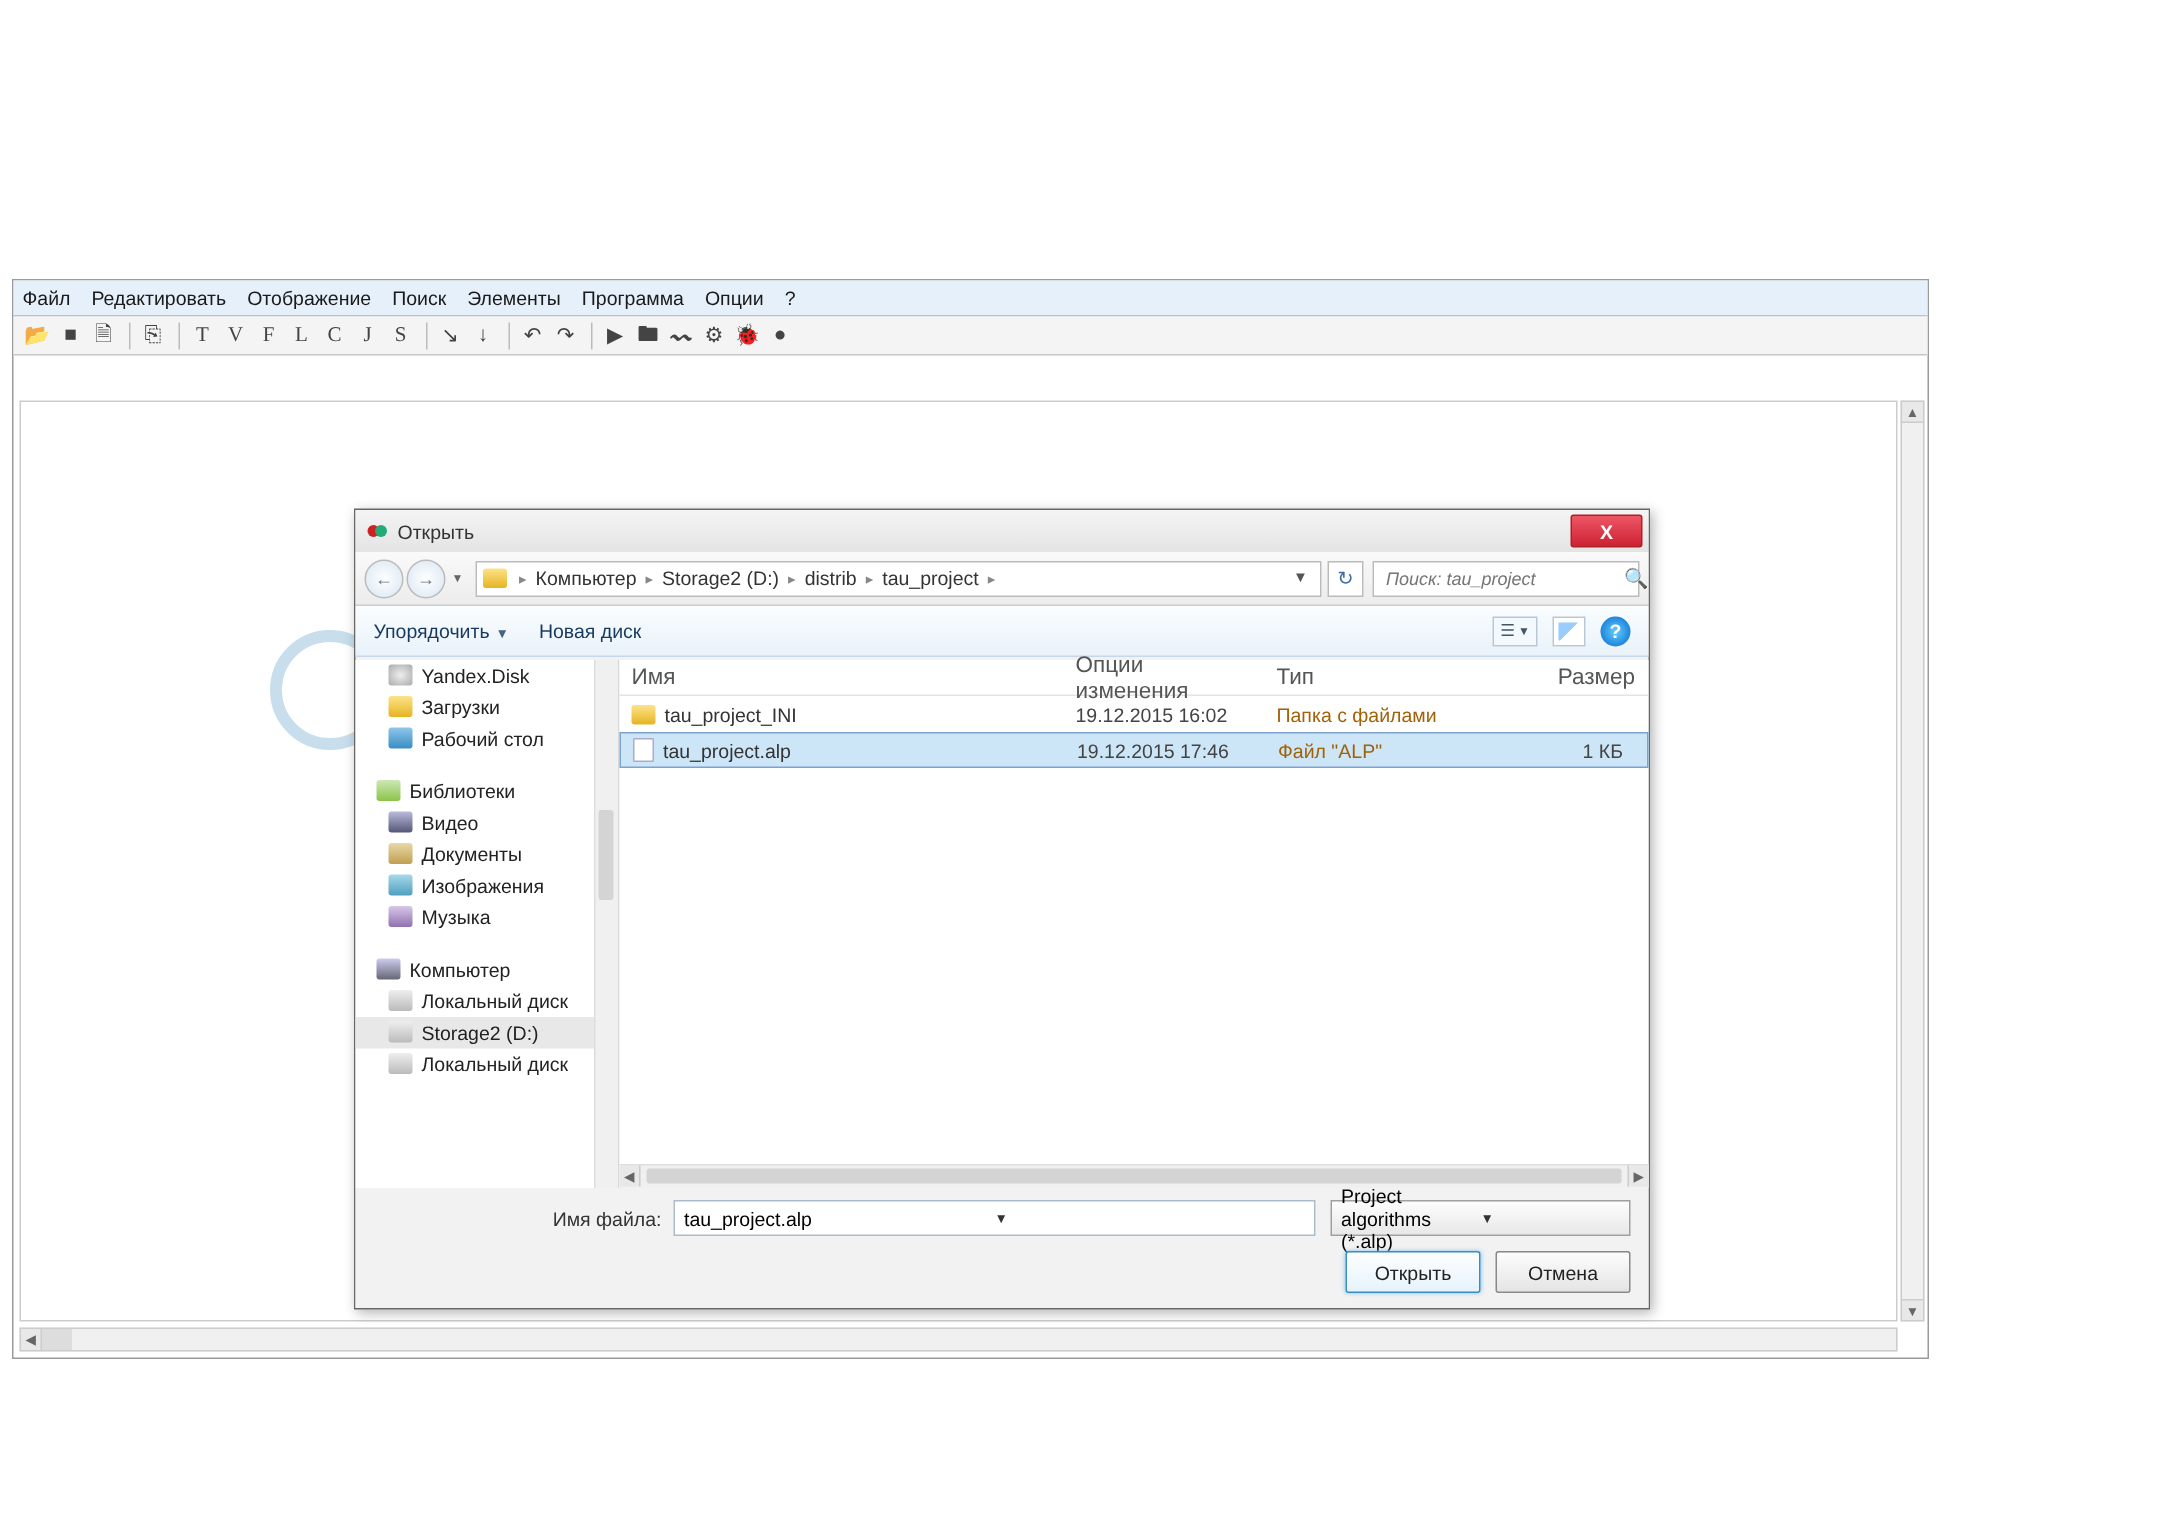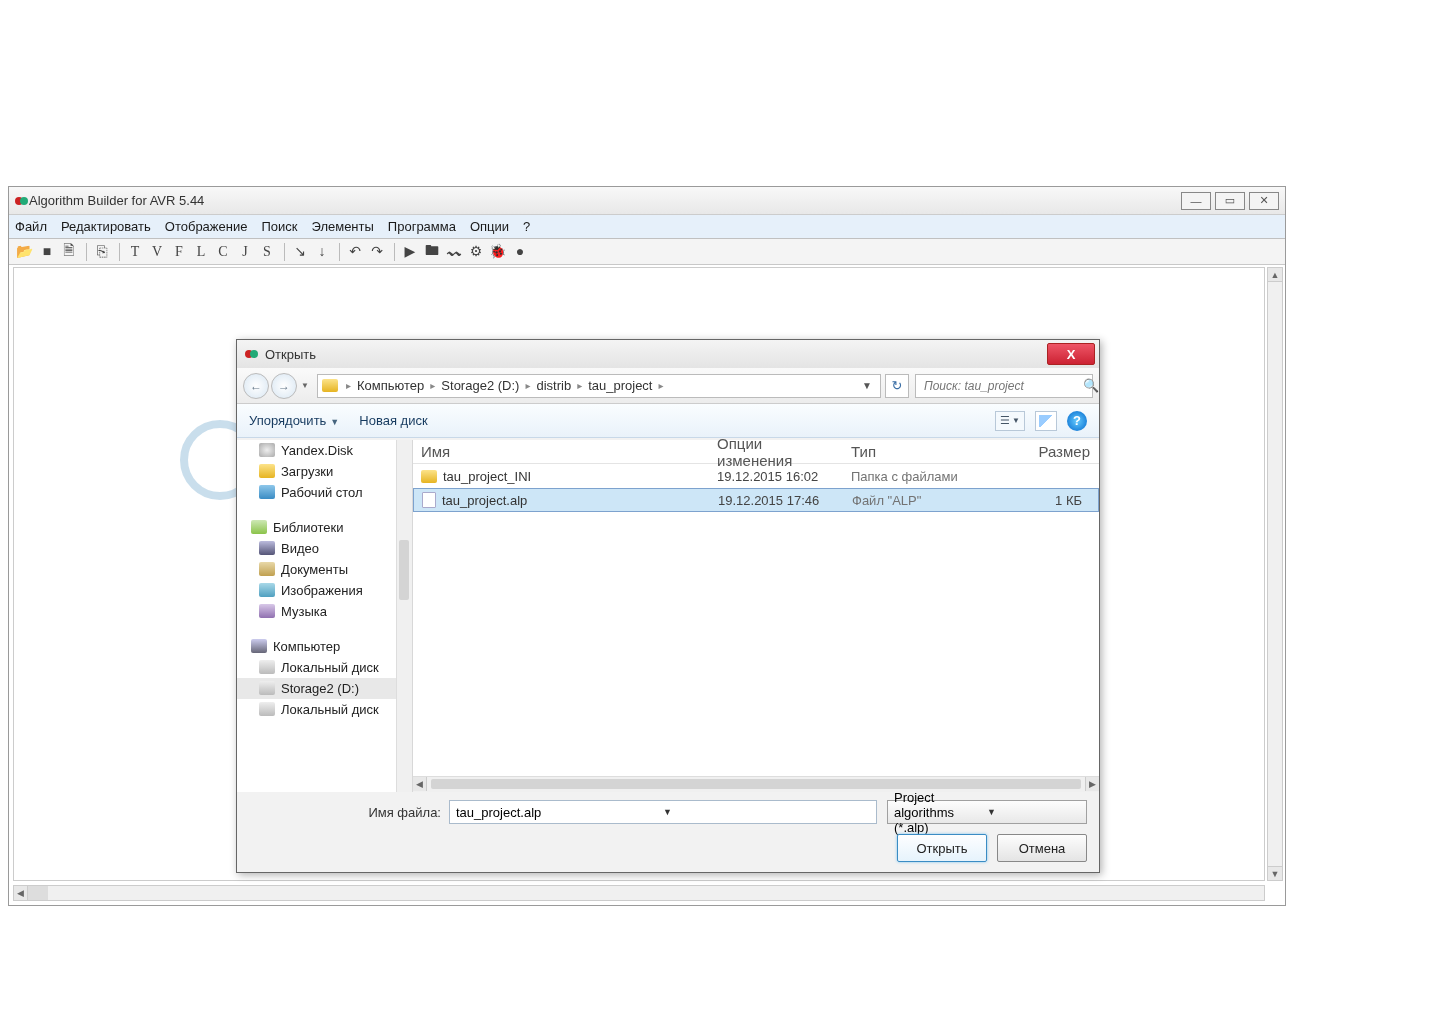--- a/index.html
+++ b/index.html
@@ -78,21 +78,21 @@
   .fl-head { height:24px; display:flex; align-items:center; border-bottom:1px solid #e4e4e4; color:#555; font-size:15px;}
   .fl-head div { padding:0 8px; border-right:1px solid transparent;}
   .col-name { width:296px; }
   .col-date { width:134px; }
   .col-type { width:134px; }
   .col-size { flex:1; text-align:right; padding-right:16px;}
   .fl-row { height:24px; display:flex; align-items:center; cursor:pointer;}
   .fl-row.sel { background:#cde6f7; border:1px solid #7da2ce; }
   .fl-row .rn { width:296px; padding-left:8px; display:flex; align-items:center;}
   .fl-row .rd { width:134px; padding-left:8px; color:#444;}
-  .fl-row .rt { width:134px; padding-left:8px; color:#737373;}
+  .fl-row .rt { width:134px; padding-left:8px; color:#a16207;}
   .fl-row .rs { flex:1; text-align:right; padding-right:16px; color:#444;}
   .file-ic-fold { width:16px; height:13px; margin-right:6px; background:linear-gradient(#fce38a,#e6b422); border-radius:2px;}
   .file-ic-file { width:14px; height:16px; margin-right:6px; background:#fff; border:1px solid #aac; border-radius:1px;}
   .fl-hscroll { position:absolute; left:0; right:0; bottom:0; height:16px; background:#f0f0f0; border-top:1px solid #ddd;}
   .fl-hscroll .trl{ float:left; width:14px; text-align:center; color:#666; font-size:9px; line-height:14px; background:#e8e8e8; border-right:1px solid #ccc;}
   .fl-hscroll .trr{ float:right; width:14px; text-align:center; color:#666; font-size:9px; line-height:14px; background:#e8e8e8; border-left:1px solid #ccc;}
   .fl-hscroll .thb{ position:absolute; top:2px; left:18px; right:18px; height:10px; background:#d4d4d4; border-radius:2px;}
 
   .dlg-foot { position:absolute; left:0; right:0; bottom:0; height:80px; background:#f2f2f2; padding:8px 12px;}
   .fname-row { display:flex; align-items:center; margin-bottom:10px; }
@@ -108,27 +108,20 @@
   .dbtn.primary { border:1px solid #3a8cc4; box-shadow:0 0 3px #7ec3ef; background:linear-gradient(#fdfeff,#e6f3fc);}
 
   
   .watermark { position:absolute; left:180px; top:420px; font-size:54px; color:rgba(100,160,200,.35); font-weight:300; letter-spacing:2px; pointer-events:none;}
   .watermark .dot { display:inline-block; width:80px; height:80px; border:8px solid rgba(100,160,200,.35); border-radius:50%; vertical-align:middle; margin-right:-20px;}
 </style>
 </head>
 <body>
 
 <div class="app-window">
-  <div class="app-titlebar">
-    <span class="bug-icon"></span>
-    <span class="app-title">Algorithm Builder for AVR 5.44</span>
-    <span class="win-btn">—</span>
-    <span class="win-btn">▭</span>
-    <span class="win-btn">✕</span>
-  </div>
   <div class="menubar">
     <span>Файл</span>
     <span>Редактировать</span>
     <span>Отображение</span>
     <span>Поиск</span>
     <span>Элементы</span>
     <span>Программа</span>
     <span>Опции</span>
     <span>?</span>
   </div>

